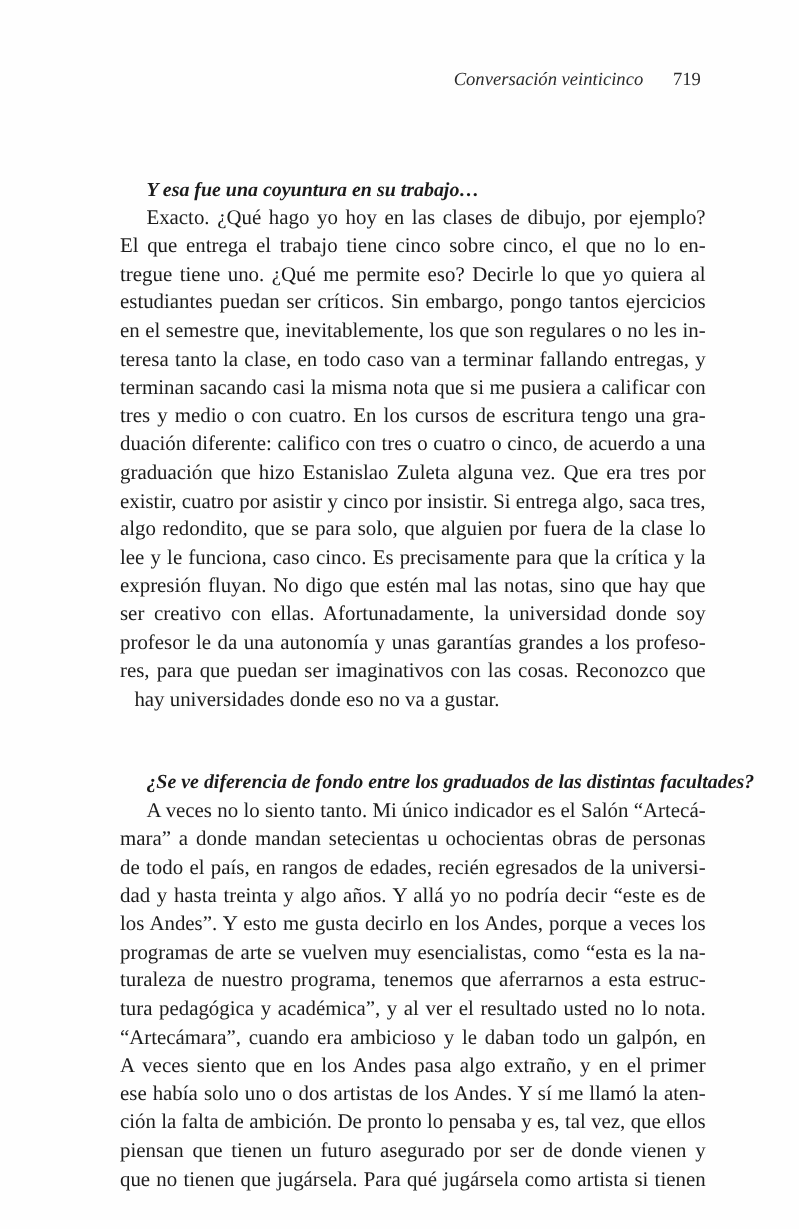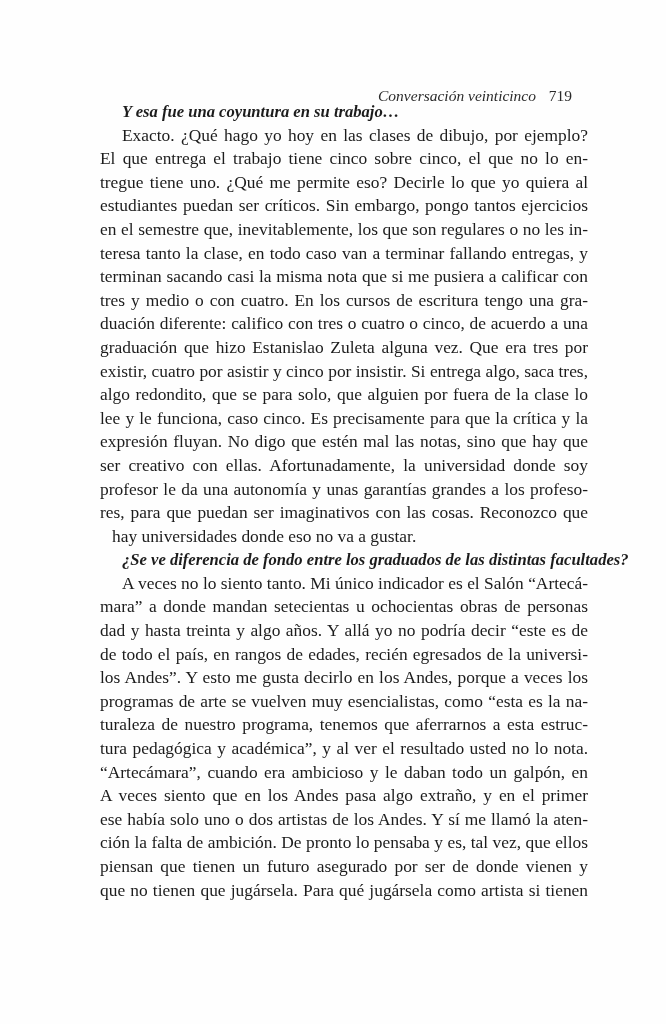--- a/index.html
+++ b/index.html
@@ -1,28 +1,28 @@
 <!DOCTYPE html>
 <html><head>
   <meta charset="utf-8">
   <style>
     html, body { margin: 0; padding: 0; background: #ffffff; }
     body { width: 666px; height: 1024px; position: relative; overflow: hidden; }
     .page { position: absolute; left: 0; top: 0; width: 666px; height: 1024px; background: #fefefe; }
     .running-head { position: absolute; top: 58px; left: 100px; width: 488px; height: 22px;
-      font-family: "Liberation Serif", "DejaVu Serif", serif; font-size: 15.5px; color: #2a2a2a; margin-top: 29px; }
+      font-family: "Liberation Serif", "DejaVu Serif", serif; font-size: 15.5px; color: #2a2a2a; }
     .running-title { position: absolute; right: 52px; top: 0; font-style: italic; }
-    .page-number { position: absolute; right: 16px; top: 0; }
+    .page-number { position: absolute; right: 4px; top: 0; }
     .body-text { position: absolute; left: 100px; top: 100px; width: 488px;
       font-family: "Liberation Serif", "DejaVu Serif", serif; font-size: 17.4px; color: #1c1c1c; }
     .line { display: block; height: 23.6px; line-height: 23.6px; white-space: nowrap;
       text-align: justify; text-align-last: justify; }
     .line.last { text-align-last: left; margin-left: 12px; }
     .line.indent { padding-left: 22px; }
-    .line.question { font-style: italic; font-weight: bold; text-align-last: left; font-size: 16.6px; }
+    .line.question { font-style: italic; font-weight: bold; text-align-last: left; font-size: 16.6px; margin-top: 46px; }
     .line.question.full { text-align-last: justify; }
   </style>
 </head>
 <body>
 
 <div class="page">
   <div class="running-head">
     <span class="running-title">Conversación veinticinco</span>
     <span class="page-number">719</span>
   </div>
@@ -47,22 +47,22 @@
       <span class="line">ser creativo con ellas. Afortunadamente, la universidad donde soy</span>
       <span class="line">profesor le da una autonomía y unas garantías grandes a los profeso-</span>
       <span class="line">res, para que puedan ser imaginativos con las cosas. Reconozco que</span>
       <span class="line last">hay universidades donde eso no va a gustar.</span>
     </div>
 
     <span class="line indent question full">¿Se ve diferencia de fondo entre los graduados de las distintas facultades?</span>
     <div>
       <span class="line indent">A veces no lo siento tanto. Mi único indicador es el Salón “Artecá-</span>
       <span class="line">mara” a donde mandan setecientas u ochocientas obras de personas</span>
+      <span class="line">de todo el país, en rangos de edades, recién egresados de la universi-</span>
       <span class="line">dad y hasta treinta y algo años. Y allá yo no podría decir “este es de</span>
-      <span class="line">de todo el país, en rangos de edades, recién egresados de la universi-</span>
       <span class="line">los Andes”. Y esto me gusta decirlo en los Andes, porque a veces los</span>
       <span class="line">programas de arte se vuelven muy esencialistas, como “esta es la na-</span>
       <span class="line">turaleza de nuestro programa, tenemos que aferrarnos a esta estruc-</span>
       <span class="line">tura pedagógica y académica”, y al ver el resultado usted no lo nota.</span>
       <span class="line">“Artecámara”, cuando era ambicioso y le daban todo un galpón, en</span>
       <span class="line">A veces siento que en los Andes pasa algo extraño, y en el primer</span>
       <span class="line">ese había solo uno o dos artistas de los Andes. Y sí me llamó la aten-</span>
       <span class="line">ción la falta de ambición. De pronto lo pensaba y es, tal vez, que ellos</span>
       <span class="line">piensan que tienen un futuro asegurado por ser de donde vienen y</span>
       <span class="line">que no tienen que jugársela. Para qué jugársela como artista si tienen</span>

